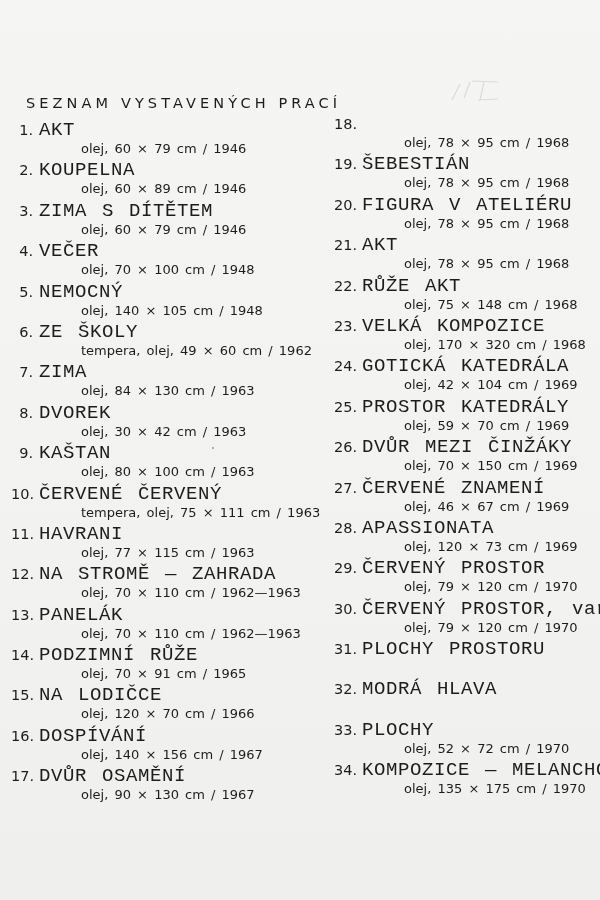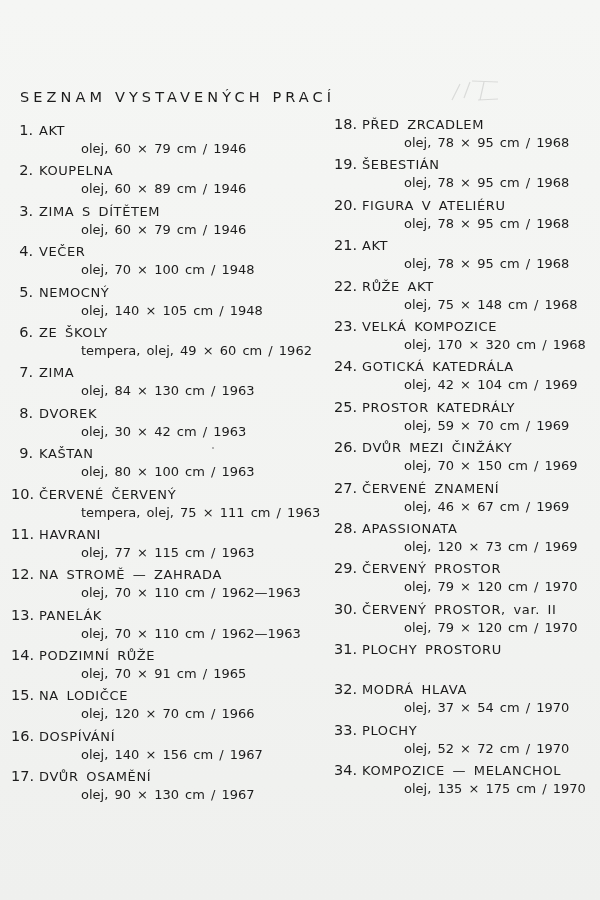--- a/index.html
+++ b/index.html
@@ -28,21 +28,21 @@
       opacity: 0.18;
     }
     .heading {
       position: absolute;
       left: 9px;
       top: 78px;
       font-size: 14.5px;
       letter-spacing: 4.1px;
       font-weight: normal;
       white-space: nowrap;
-      margin: 11px;
+      margin: 17px;
     }
     .column {
       position: absolute;
       top: 121px;
       margin: 0;
       padding: 0;
       list-style: none;
     }
     .col-left { left: 15px; width: 300px; }
     .col-right { left: 331px; width: 290px; top: 115px; }
@@ -60,24 +60,25 @@
       font-size: 14.5px;
       line-height: 19px;
     }
     .col-left .item .num { left: -4px; width: 22px; }
     .col-left .item.two-digit .num { left: -4px; width: 22px; }
     .col-right .item .num { left: -2px; width: 28px; }
     .item .title {
       position: absolute;
       left: 24px;
       top: 0;
-      font-size: 13px;
+      font-size: 19px;
       line-height: 19px;
       letter-spacing: 0.6px;
       word-spacing: 3px;
+      font-family: Liberation Mono, monospace;
     }
     .col-right .item .title { left: 31px; }
     .item .detail {
       position: absolute;
       left: 24px;
       top: 19px;
       font-size: 13px;
       line-height: 18px;
       word-spacing: 2px;
       margin-left: 42px;
@@ -186,21 +187,20 @@
     <li class="item two-digit">
       <span class="num">17.</span>
       <span class="title">DVŮR OSAMĚNÍ</span>
       <span class="detail">olej, 90 × 130 cm  /  1967</span>
     </li>
   </ol>
 
   <ol class="column col-right">
     <li class="item">
       <span class="num">18.</span>
-      <span class="title">PŘED ZRCADLEM</span>
       <span class="detail">olej, 78 × 95 cm  /  1968</span>
     </li>
     <li class="item">
       <span class="num">19.</span>
       <span class="title">ŠEBESTIÁN</span>
       <span class="detail">olej, 78 × 95 cm  /  1968</span>
     </li>
     <li class="item">
       <span class="num">20.</span>
       <span class="title">FIGURA V ATELIÉRU</span>
@@ -256,21 +256,20 @@
       <span class="title">ČERVENÝ PROSTOR, var. II</span>
       <span class="detail">olej, 79 × 120 cm  /  1970</span>
     </li>
     <li class="item">
       <span class="num">31.</span>
       <span class="title">PLOCHY PROSTORU</span>
     </li>
     <li class="item">
       <span class="num">32.</span>
       <span class="title">MODRÁ HLAVA</span>
-      <span class="detail">olej, 37 × 54 cm  /  1970</span>
     </li>
     <li class="item">
       <span class="num">33.</span>
       <span class="title">PLOCHY</span>
       <span class="detail">olej, 52 × 72 cm  /  1970</span>
     </li>
     <li class="item">
       <span class="num">34.</span>
       <span class="title">KOMPOZICE — MELANCHOL</span>
       <span class="detail">olej, 135 × 175 cm  /  1970</span>

